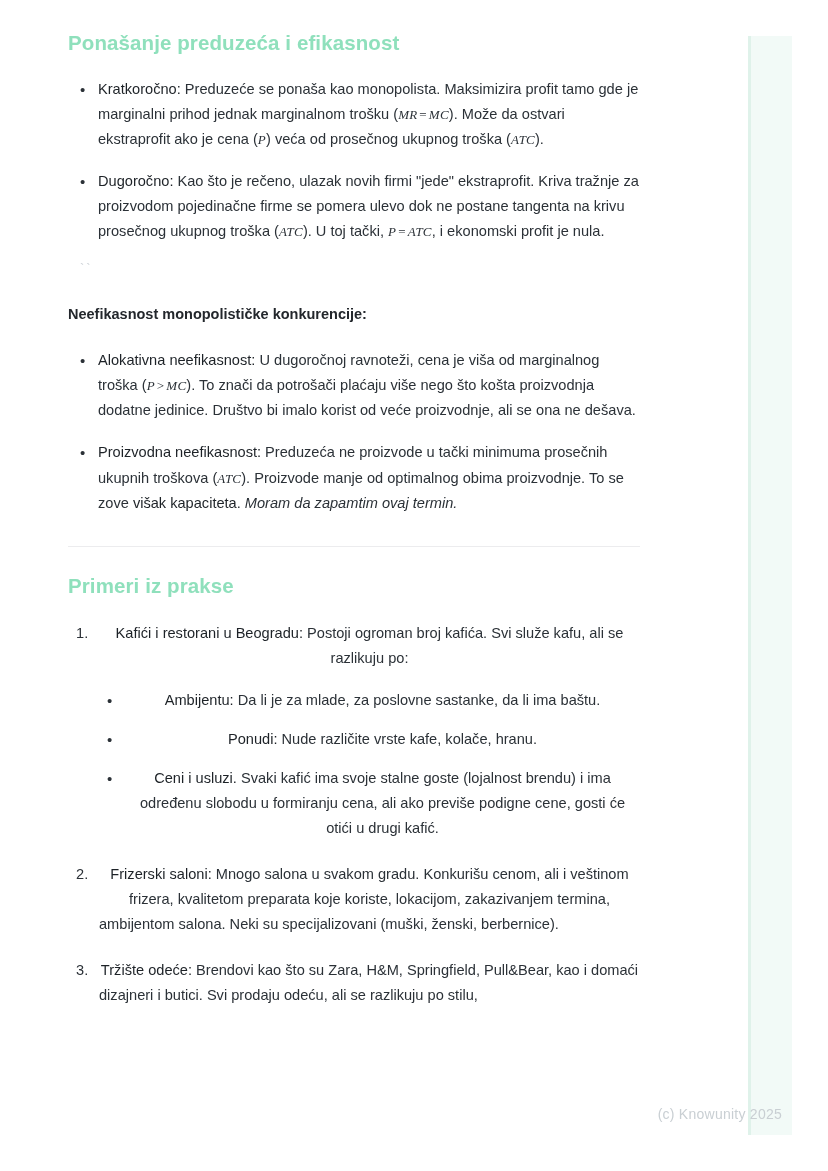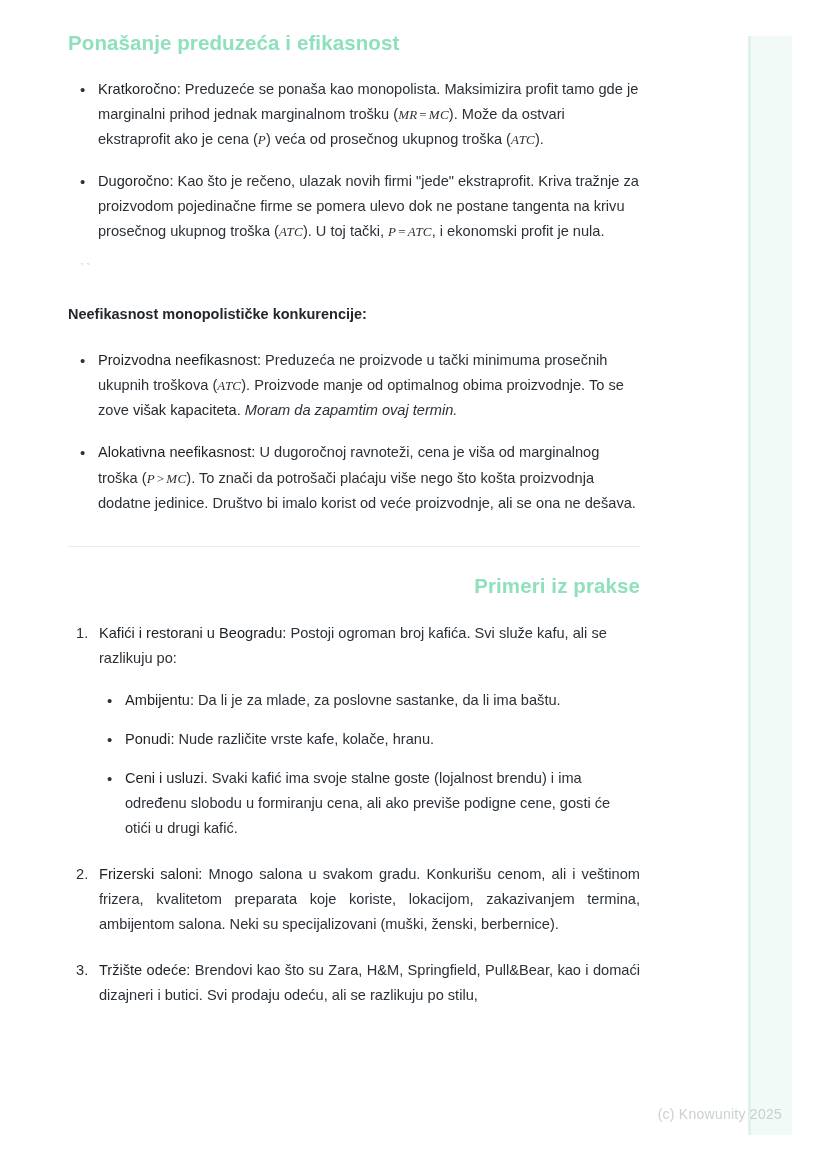--- a/index.html
+++ b/index.html
@@ -54,21 +54,20 @@
   h2.section-heading {
     font-size: 20.5px;
     font-weight: 600;
     color: #8fe0bc;
     margin: 0 0 20px 0;
     letter-spacing: .1px;
     line-height: 1.3;
   }
   h2.section-heading.second {
     margin: 0 0 22px 0;
-    text-align: right;
   }
 
   p.sub-heading {
     font-size: 14.5px;
     font-weight: bold;
     color: #23272c;
     margin: 0 0 22px 0;
     line-height: 1.5;
   }
 
@@ -106,20 +105,21 @@
     list-style: none;
     margin: 0;
     padding: 0;
     counter-reset: olc;
   }
   ol.numbers > li {
     position: relative;
     padding-left: 31px;
     margin-bottom: 21px;
     counter-increment: olc;
+    text-align: center;
   }
   ol.numbers > li:last-child { margin-bottom: 0; }
   ol.numbers > li::before {
     content: counter(olc) ".";
     position: absolute;
     left: 8px;
     top: 0;
     color: #2b3137;
     font-size: 14.6px;
     line-height: 1.72;
@@ -192,24 +192,24 @@
     </ul>
 
     <div class="gap-after-list"></div>
 
     <p class="backticks">``</p>
 
     <p class="sub-heading">Neefikasnost monopolističke konkurencije:</p>
 
     <ul class="bullets body-text">
       <li>
+        <b>Alokativna neefikasnost:</b><span class="rich"> U dugoročnoj ravnoteži, cena je viša od marginalnog troška (<span class="math">P<span class="op">&gt;</span>MC</span>). To znači da potrošači plaćaju više nego što košta proizvodnja dodatne jedinice. Društvo bi imalo korist od veće proizvodnje, ali se ona ne dešava.</span>
+      </li>
+      <li>
         <b>Proizvodna neefikasnost:</b><span class="rich"> Preduzeća ne proizvode u tački minimuma prosečnih ukupnih troškova (<span class="math">ATC</span>). Proizvode manje od optimalnog obima proizvodnje. To se zove <b>višak kapaciteta</b>. <i>Moram da zapamtim ovaj termin.</i></span>
-      </li>
-      <li>
-        <b>Alokativna neefikasnost:</b><span class="rich"> U dugoročnoj ravnoteži, cena je viša od marginalnog troška (<span class="math">P<span class="op">&gt;</span>MC</span>). To znači da potrošači plaćaju više nego što košta proizvodnja dodatne jedinice. Društvo bi imalo korist od veće proizvodnje, ali se ona ne dešava.</span>
       </li>
     </ul>
 
     <hr class="divider">
 
     <h2 class="section-heading second">Primeri iz prakse</h2>
 
     <ol class="numbers body-text">
 
       <li>

